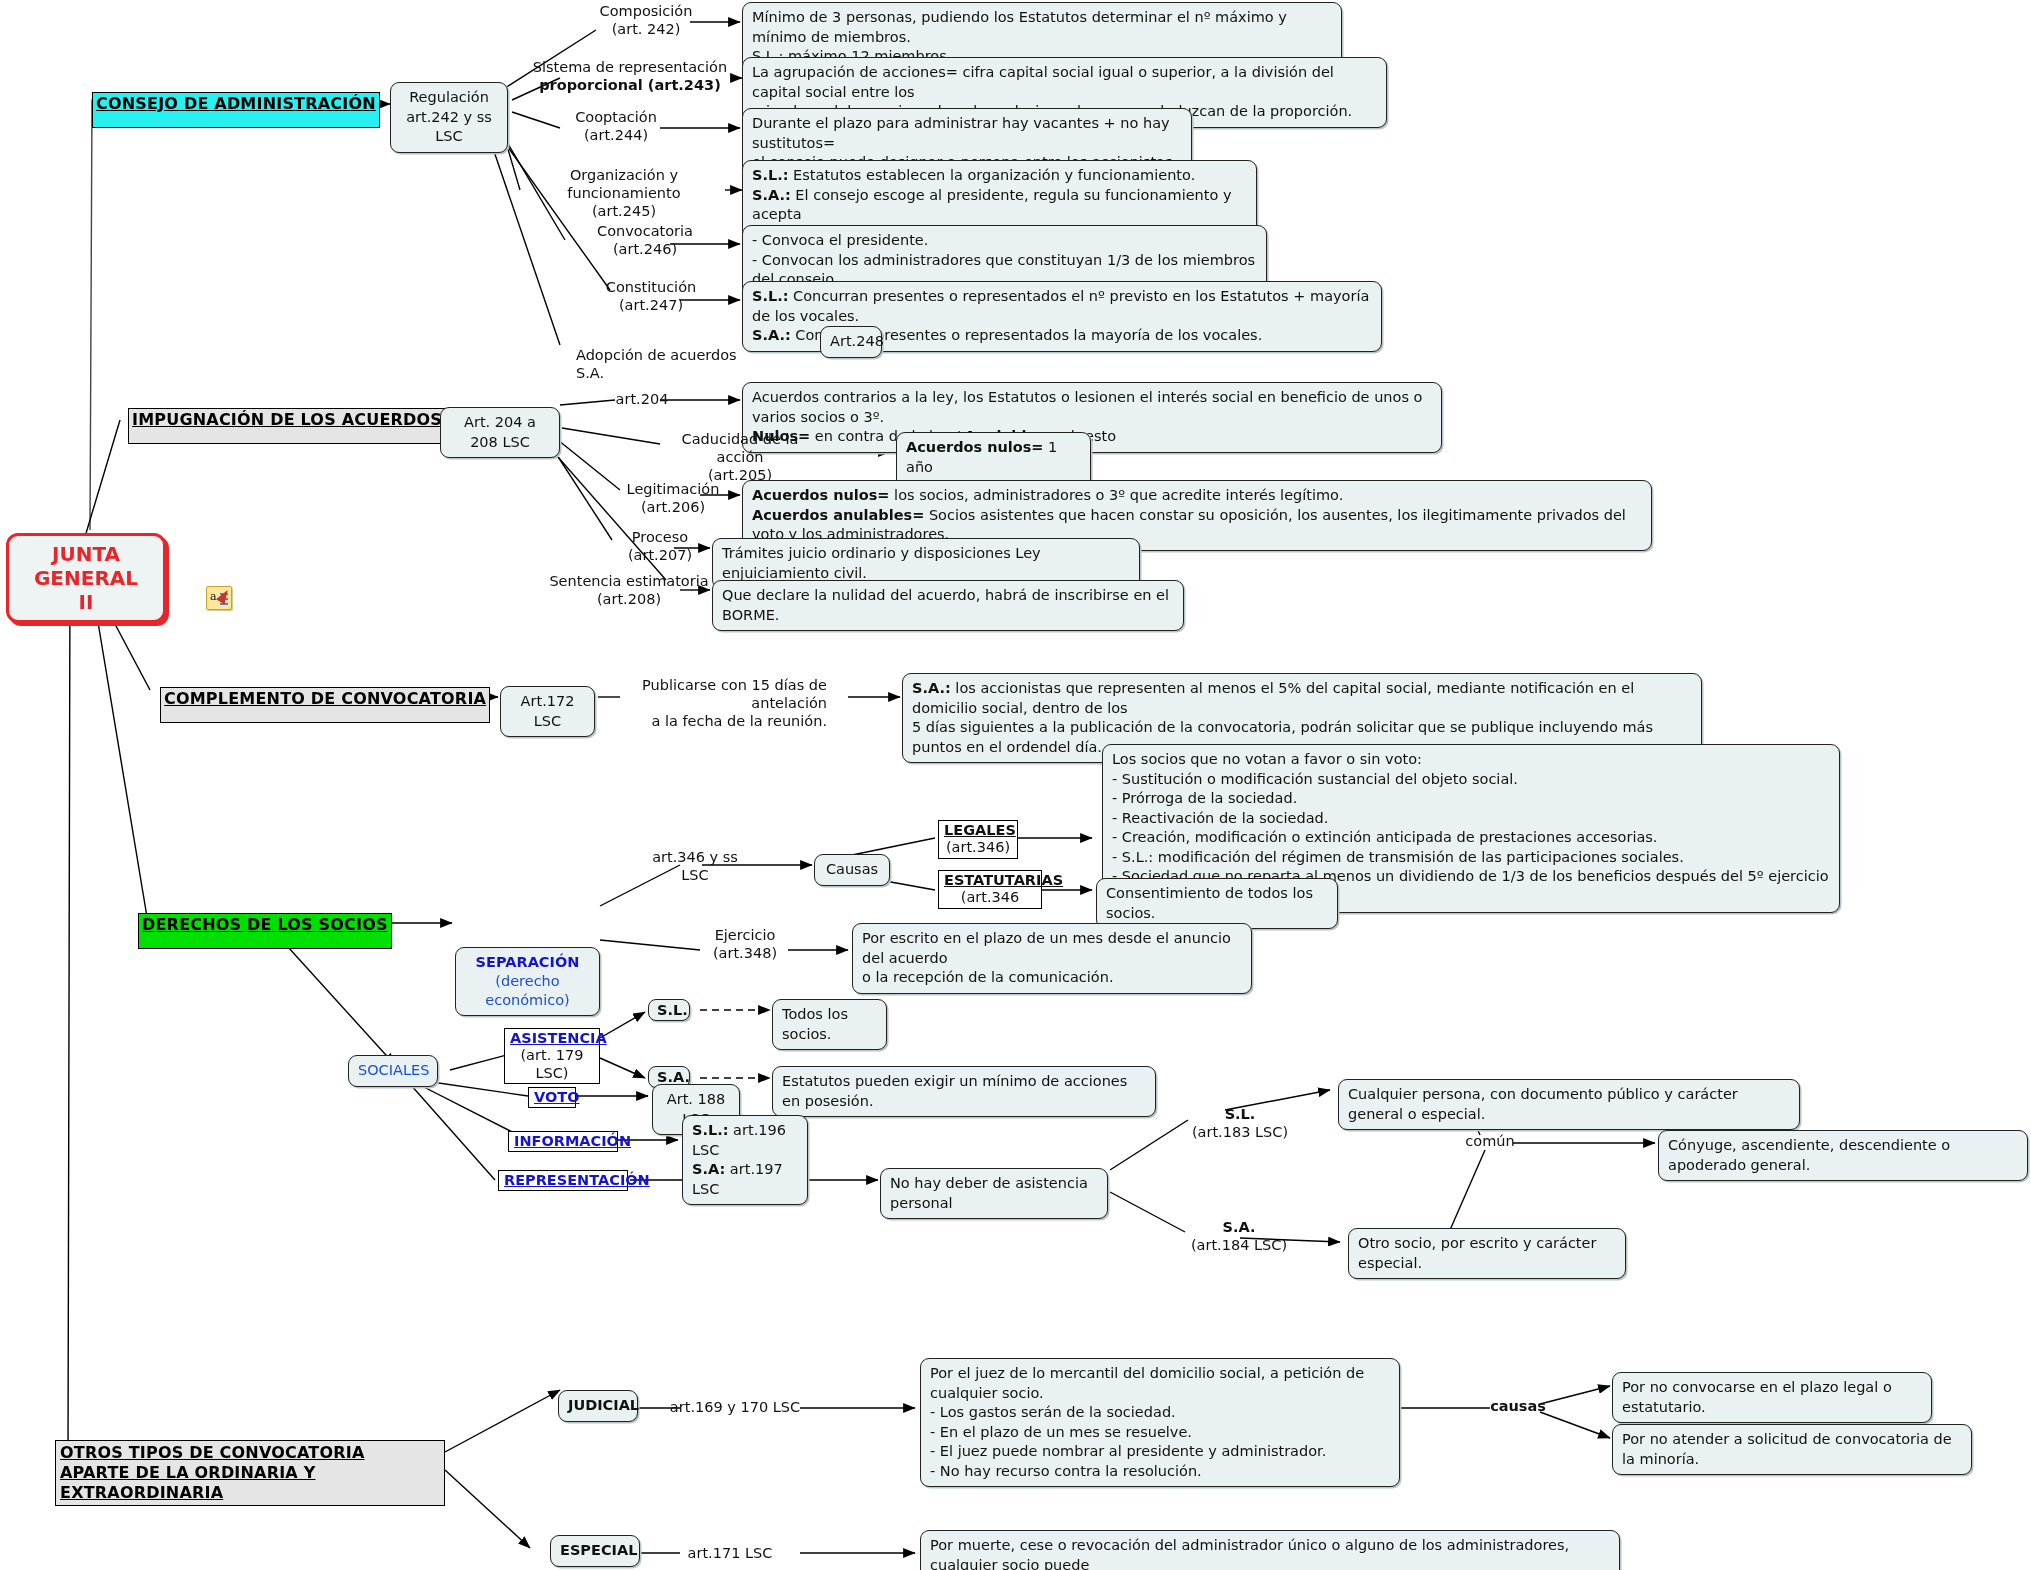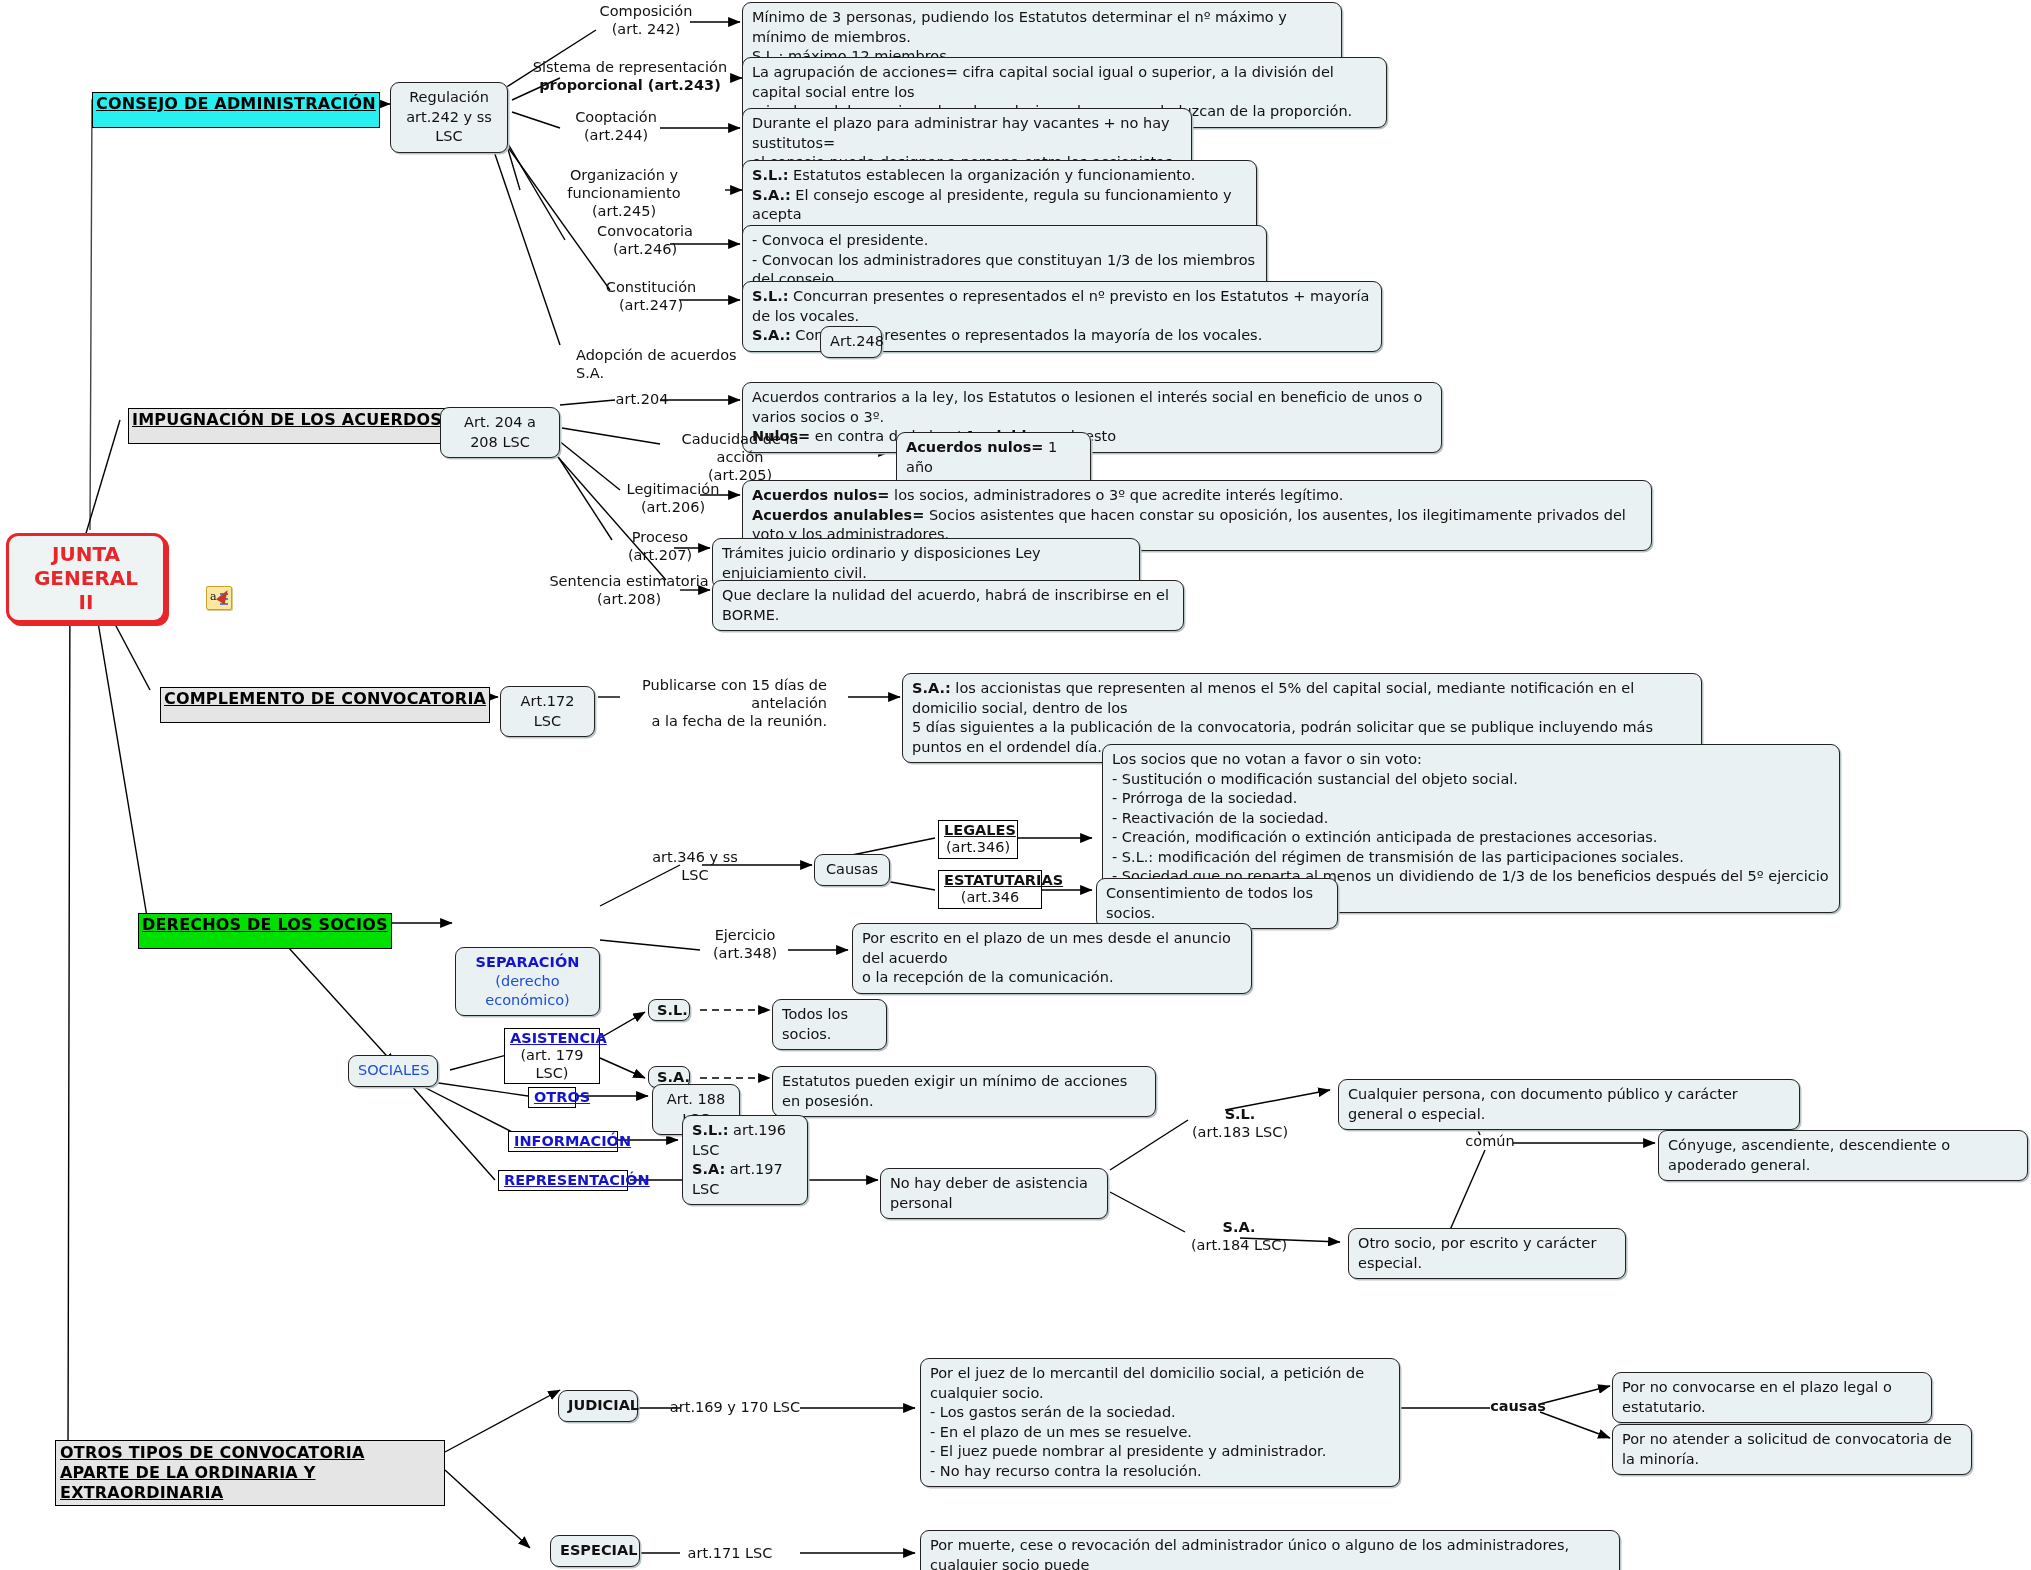--- a/index.html
+++ b/index.html
@@ -348,21 +348,21 @@
   <div class="node sqbox" style="left:504px;top:1028px;width:96px;">
     <div class="ul blueTxt">ASISTENCIA</div>
     <div>(art. 179 LSC)</div>
   </div>
   <div class="node tag" style="left:648px;top:999px;width:42px;">S.L.</div>
   <div class="node rbox" style="left:772px;top:999px;width:115px;">Todos los socios.</div>
   <div class="node tag" style="left:648px;top:1066px;width:42px;">S.A.</div>
   <div class="node rbox" style="left:772px;top:1066px;width:384px;">Estatutos pueden exigir un mínimo de acciones en posesión.</div>
 
   <div class="node sqbox" style="left:528px;top:1087px;width:48px;">
-    <div class="ul blueTxt">OTROS</div>
+    <div class="ul blueTxt">VOTO</div>
   </div>
   <div class="node rbox" style="left:652px;top:1084px;width:88px;text-align:center;">Art. 188 LSC</div>
 
   <div class="node sqbox" style="left:508px;top:1131px;width:110px;">
     <div class="ul blueTxt">INFORMACIÓN</div>
   </div>
   <div class="node rbox" style="left:682px;top:1115px;width:126px;">
     <div><b>S.L.:</b> art.196 LSC</div>
     <div><b>S.A:</b> art.197 LSC</div>
   </div>

